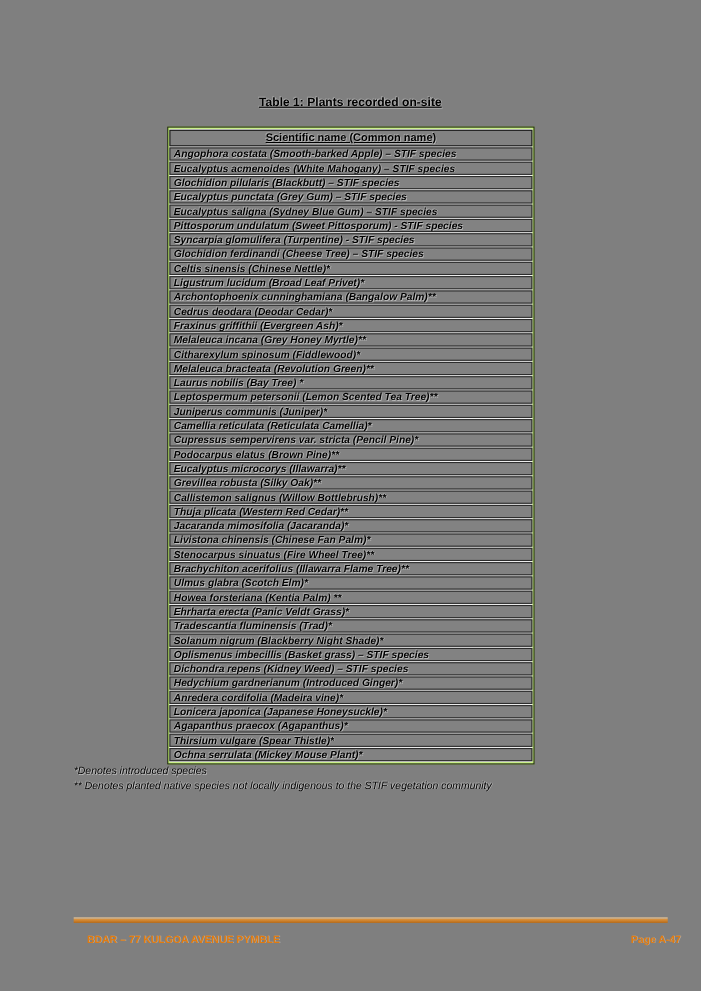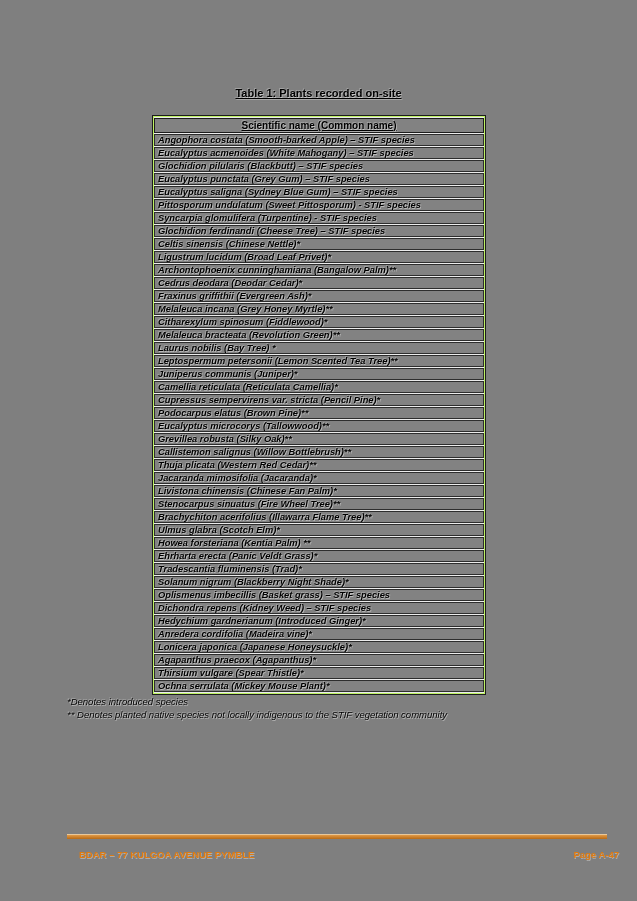--- a/index.html
+++ b/index.html
@@ -172,21 +172,21 @@
           <tr>
             <td class="halo">Camellia reticulata (Reticulata Camellia)*</td>
           </tr>
           <tr>
             <td class="halo">Cupressus sempervirens var. stricta (Pencil Pine)*</td>
           </tr>
           <tr>
             <td class="halo">Podocarpus elatus (Brown Pine)**</td>
           </tr>
           <tr>
-            <td class="halo">Eucalyptus microcorys (Tallowwood)**</td>
+            <td class="halo">Eucalyptus microcorys (Illawarra)**</td>
           </tr>
           <tr>
             <td class="halo">Grevillea robusta (Silky Oak)**</td>
           </tr>
           <tr>
             <td class="halo">Callistemon salignus (Willow Bottlebrush)**</td>
           </tr>
           <tr>
             <td class="halo">Thuja plicata (Western Red Cedar)**</td>
           </tr>

